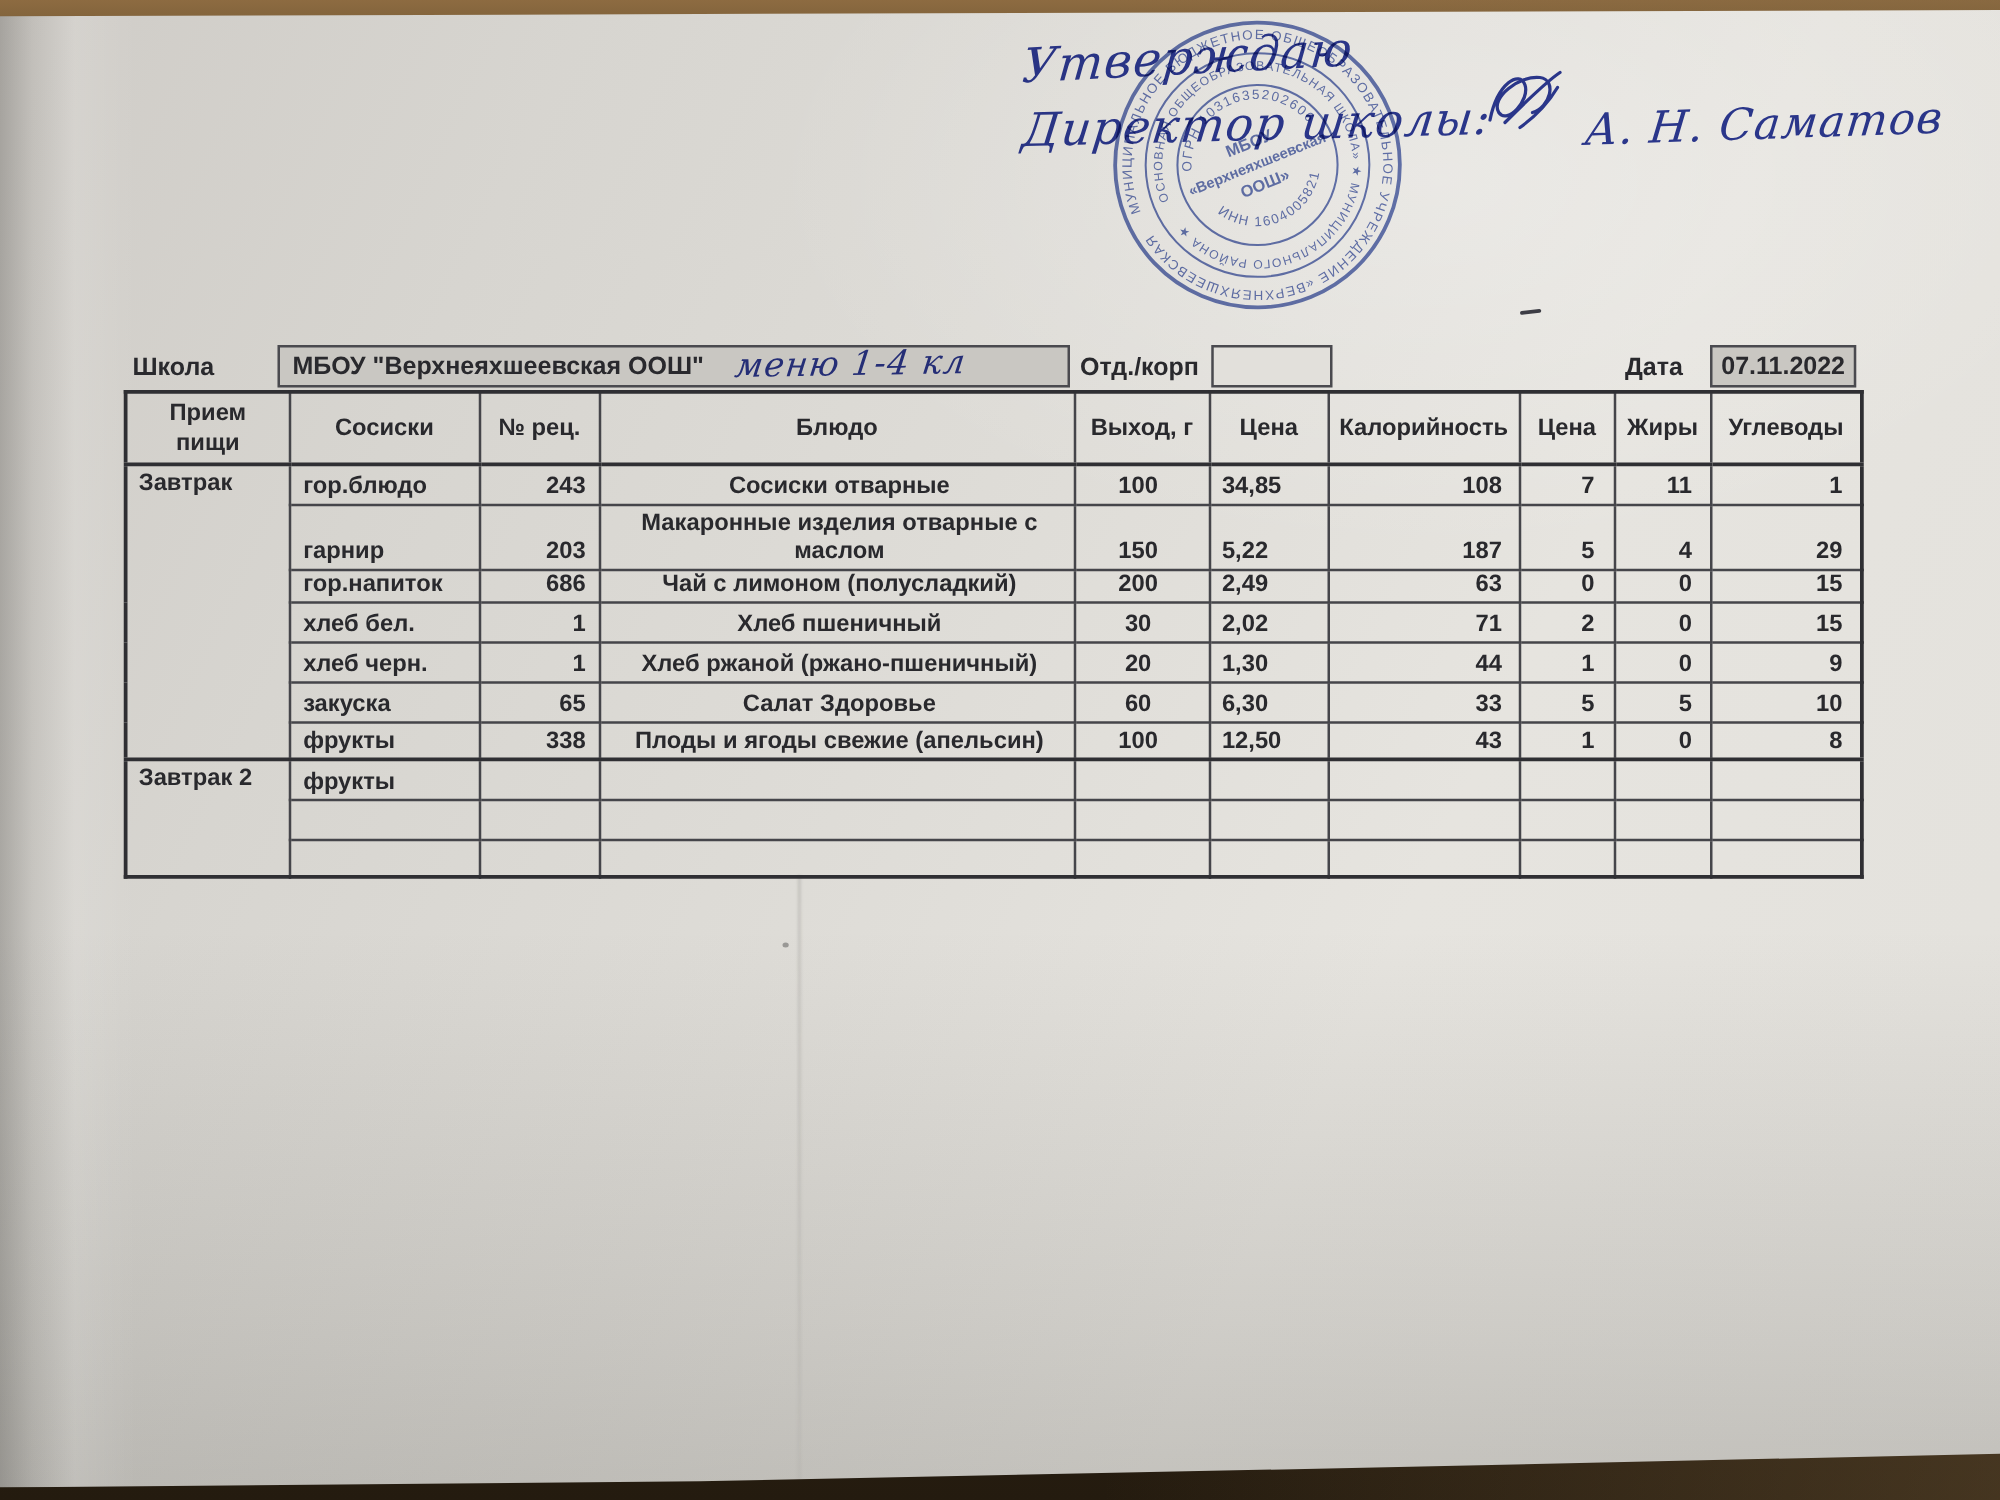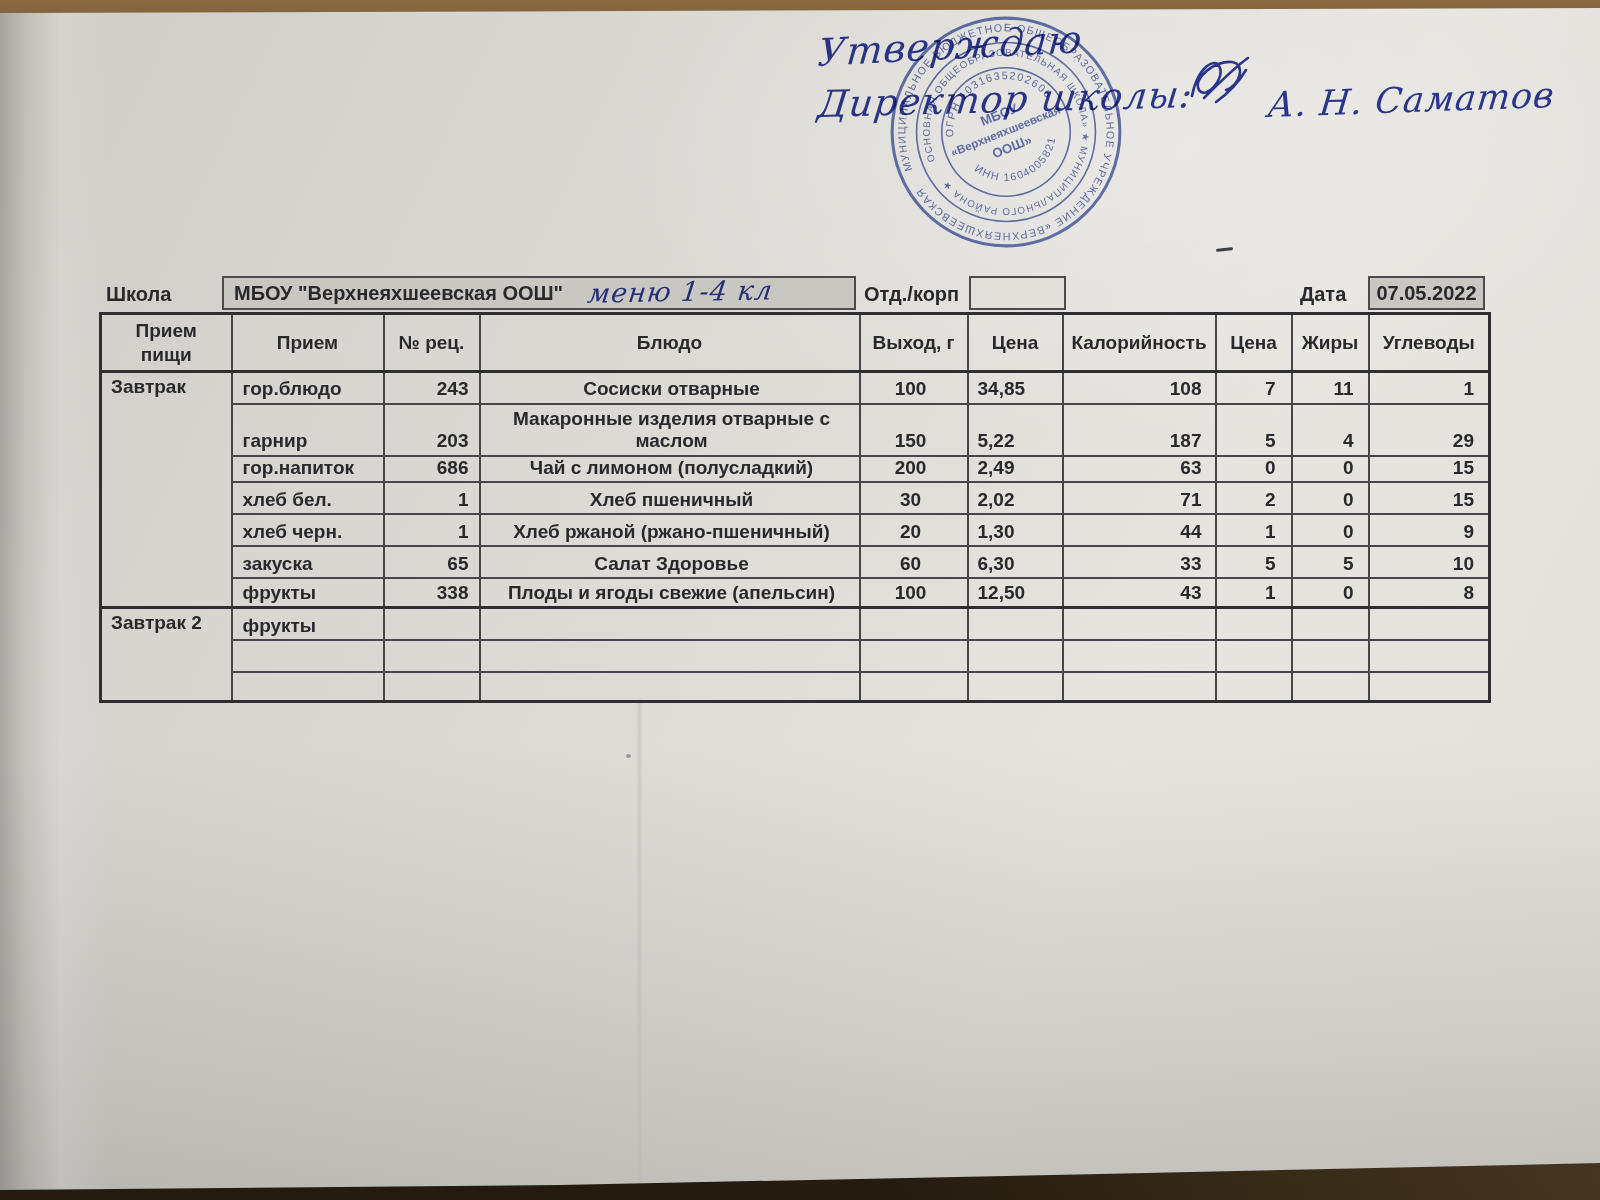--- a/index.html
+++ b/index.html
@@ -110,41 +110,41 @@
     <path d="M 10,44 C 16,14 34,4 38,16 C 42,28 24,48 17,38 C 10,26 34,8 50,10 C 64,12 58,34 44,38 M 22,46 C 38,30 54,14 66,6 M 34,50 C 48,40 58,28 64,18" fill="none" stroke="var(--ink)" stroke-width="2.6" stroke-linecap="round"></path>
   </svg>
   <div class="hand appr-name">А. Н. Саматов</div>
 
   <div class="flabel" style="left:106px;top:283px;">Школа</div>
   <div class="fbox gray" style="left:222px;top:276px;width:634px;height:34px;padding-left:10px;">МБОУ "Верхнеяхшеевская ООШ"</div>
   <div class="hand menu-note">меню  1-4 кл</div>
   <div class="flabel" style="left:864px;top:283px;">Отд./корп</div>
   <div class="fbox light" style="left:969px;top:276px;width:97px;height:34px;"></div>
   <div class="flabel" style="left:1300px;top:283px;">Дата</div>
-  <div class="fbox gray" style="left:1368px;top:276px;width:117px;height:34px;justify-content:center;">07.05.2022</div>
+  <div class="fbox gray" style="left:1368px;top:276px;width:117px;height:34px;justify-content:center;">07.11.2022</div>
 
   <div class="pen-dash"></div>
 
   <table class="menu-table">
     <colgroup>
       <col style="width:131px">
         <col style="width:152px">
         <col style="width:96px">
         <col style="width:380px">
       <col style="width:108px">
         <col style="width:95px">
         <col style="width:153px">
         <col style="width:76px">
       <col style="width:77px">
         <col style="width:121px">
     </colgroup>
     <thead>
       <tr style="height:58px">
         <th>Прием пищи</th>
-        <th>Прием</th>
+        <th>Сосиски</th>
         <th>№ рец.</th>
         <th>Блюдо</th>
         <th>Выход, г</th>
         <th>Цена</th>
         <th>Калорийность</th>
         <th>Цена</th>
         <th>Жиры</th>
         <th>Углеводы</th>
       </tr>
     </thead>

